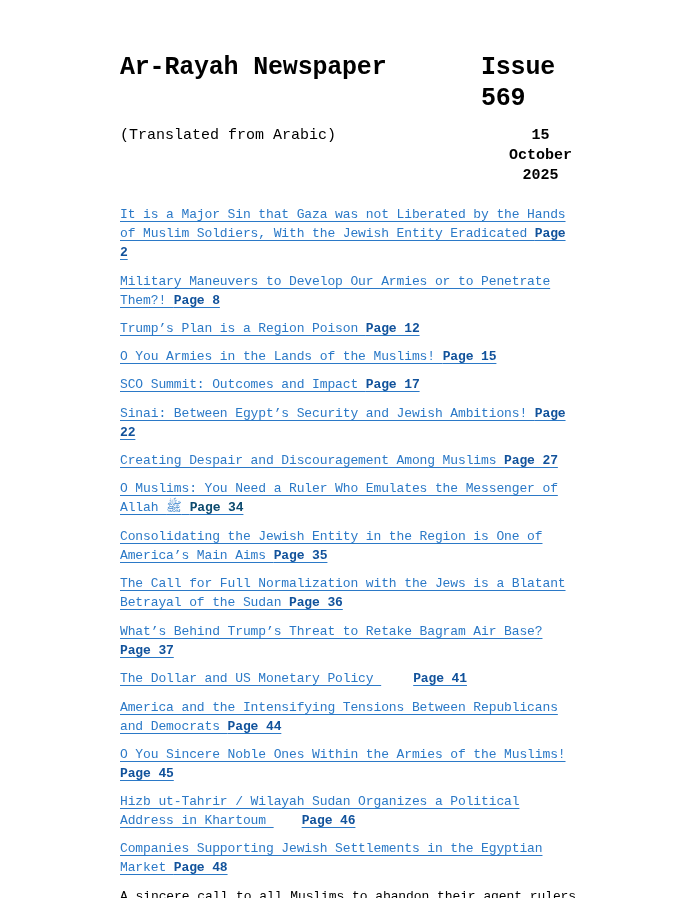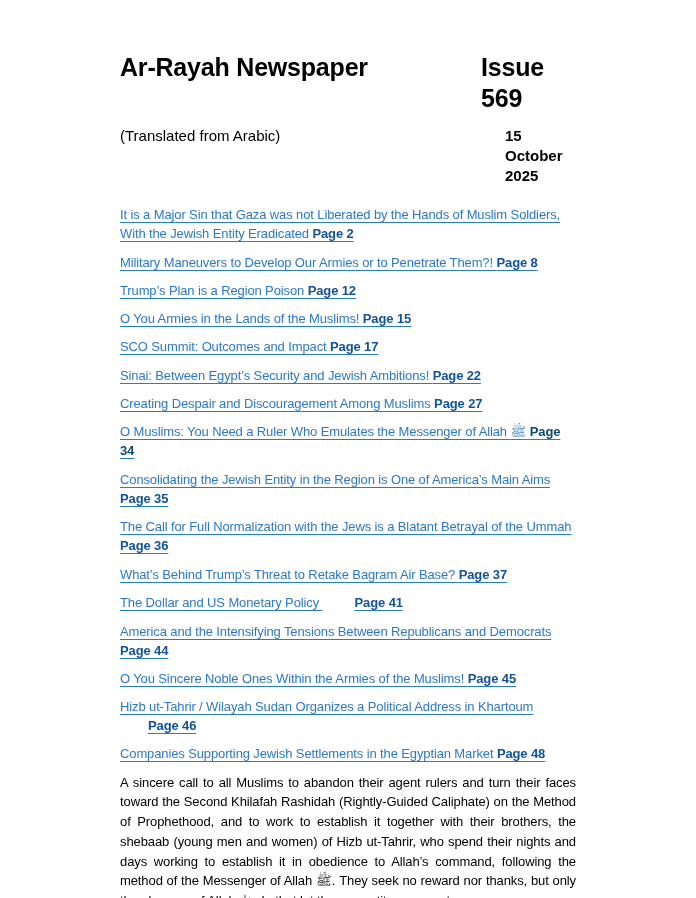--- a/index.html
+++ b/index.html
@@ -8,42 +8,42 @@
     background: #ffffff;
   }
   .page {
     position: relative;
     width: 570px;
     height: 898px;
     margin: 0 auto;
     background: #ffffff;
     box-sizing: border-box;
     padding: 52px 57px 0 57px;
-    font-family: Liberation Sans, sans-serif;
+    font-family: Liberation Mono, monospace;
     color: #000000;
     overflow: hidden;
   }
   .header-row1 {
     display: flex;
     align-items: baseline;
     font-weight: 700;
     font-size: 25px;
     line-height: 1.25;
     letter-spacing: -0.2px;
   }
   .header-row1 .newspaper-title { width: 361px; flex: 0 0 auto; }
   .header-row2 {
     display: flex;
     align-items: baseline;
     font-size: 15px;
     line-height: 1.35;
     margin-top: 11px;
   }
   .header-row2 .translation-note { width: 385px; flex: 0 0 auto; font-weight: 400; }
-  .header-row2 .issue-date { font-weight: 700; }
+  .header-row2 .issue-date { font-weight: 700; text-align: center; }
   .toc {
     margin-top: 19px;
   }
   .toc-item {
     font-size: 13px;
     line-height: 19px;
     letter-spacing: -0.12px;
     margin: 0 0 9.3px 0;
     text-decoration: underline;
     text-decoration-thickness: 1px;
@@ -89,21 +89,21 @@
     <div class="toc-item" style="color: rgb(43, 121, 199);"><span class="toc-title">SCO Summit: Outcomes and Impact </span><span class="toc-page" style="color: rgb(17, 82, 155);">Page 17</span></div>
 
     <div class="toc-item" style="color: rgb(43, 121, 199);"><span class="toc-title">Sinai: Between Egypt’s Security and Jewish Ambitions! </span><span class="toc-page" style="color: rgb(17, 82, 155);">Page 22</span></div>
 
     <div class="toc-item" style="color: rgb(43, 121, 199);"><span class="toc-title">Creating Despair and Discouragement Among Muslims </span><span class="toc-page" style="color: rgb(17, 82, 155);">Page 27</span></div>
 
     <div class="toc-item" style="color: rgb(43, 121, 199);"><span class="toc-title">O Muslims: You Need a Ruler Who Emulates the Messenger of Allah ﷺ </span><span class="toc-page" style="color: #0c4a6e;">Page 34</span></div>
 
     <div class="toc-item" style="color: rgb(43, 121, 199);"><span class="toc-title">Consolidating the Jewish Entity in the Region is One of America’s Main Aims </span><span class="toc-page" style="color: rgb(17, 82, 155);">Page 35</span></div>
 
-    <div class="toc-item" style="color: rgb(43, 121, 199);"><span class="toc-title">The Call for Full Normalization with the Jews is a Blatant Betrayal of the Ummah </span><span class="toc-page" style="color: rgb(17, 82, 155);">Page 36</span></div>
+    <div class="toc-item" style="color: rgb(43, 121, 199);"><span class="toc-title">The Call for Full Normalization with the Jews is a Blatant Betrayal of the Sudan </span><span class="toc-page" style="color: rgb(17, 82, 155);">Page 36</span></div>
 
     <div class="toc-item" style="color: rgb(43, 121, 199); margin-top: 10px;"><span class="toc-title">What’s Behind Trump’s Threat to Retake Bagram Air Base? </span><span class="toc-page" style="color: rgb(17, 82, 155);">Page 37</span></div>
 
     <div class="toc-item" style="color: rgb(43, 121, 199);"><span class="toc-title">The Dollar and US Monetary Policy </span><span class="toc-page" style="color: rgb(17, 82, 155); padding-left: 32px;">Page 41</span></div>
 
     <div class="toc-item" style="color: rgb(43, 121, 199);"><span class="toc-title">America and the Intensifying Tensions Between Republicans and Democrats </span><span class="toc-page" style="color: rgb(17, 82, 155);">Page 44</span></div>
 
     <div class="toc-item" style="color: rgb(43, 121, 199);"><span class="toc-title">O You Sincere Noble Ones Within the Armies of the Muslims! </span><span class="toc-page" style="color: rgb(17, 82, 155);">Page 45</span></div>
 
     <div class="toc-item" style="color: rgb(43, 121, 199);"><span class="toc-title">Hizb ut-Tahrir / Wilayah Sudan Organizes a Political Address in Khartoum </span><span class="toc-page" style="color: rgb(17, 82, 155); padding-left: 28px;">Page 46</span></div>

